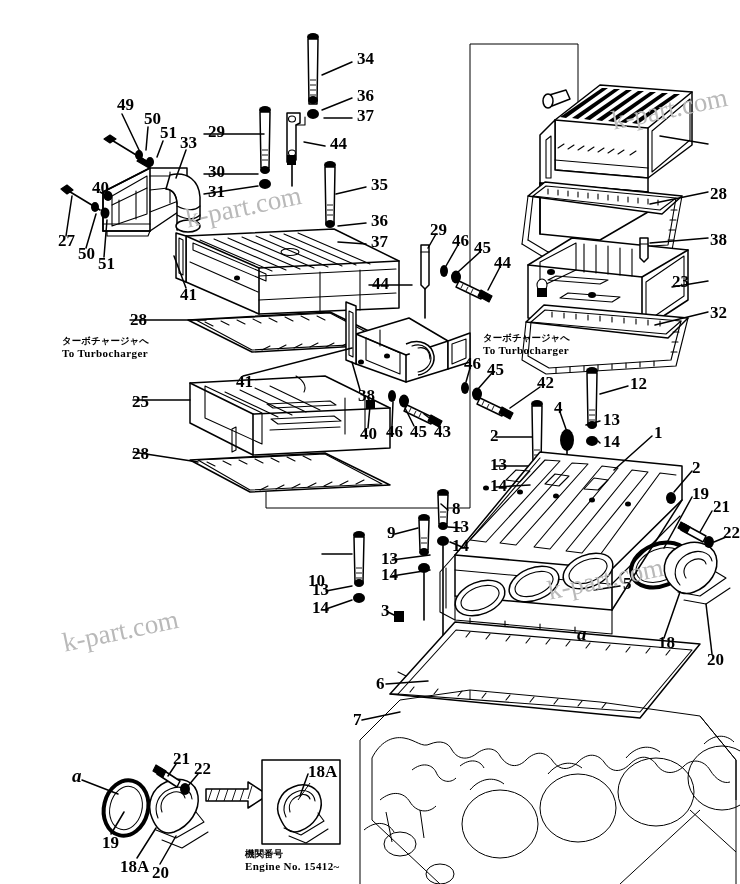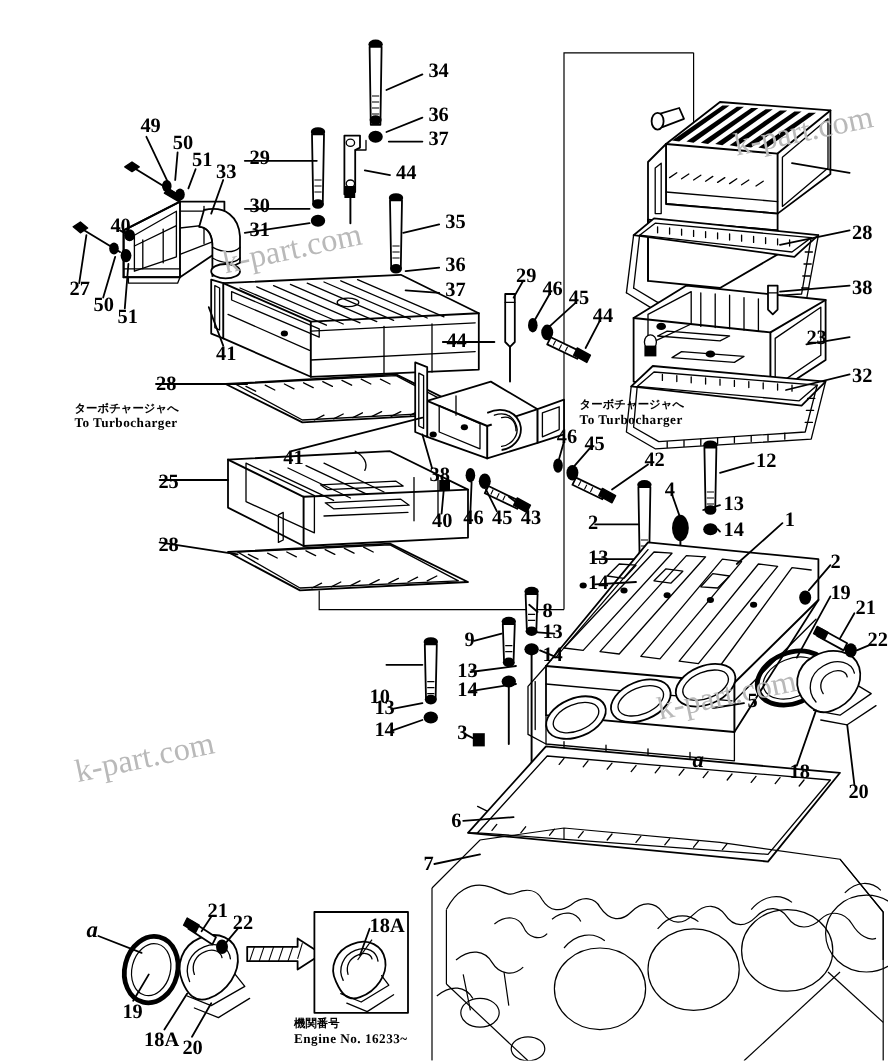--- a/index.html
+++ b/index.html
@@ -580,21 +580,21 @@
     <div class="jp" style="left:62px;top:335px;">
       <span>ターボチャージャへ</span><br>
       <span class="en">To  Turbocharger</span>
     </div>
     <div class="jp" style="left:483px;top:332px;">
       <span>ターボチャージャへ</span><br>
       <span class="en">To  Turbocharger</span>
     </div>
     <div class="jp" style="left:245px;top:848px;">
       <span>機関番号</span><br>
-      <span class="en">Engine  No.  16233~</span>
+      <span class="en">Engine  No.  15412~</span>
     </div>
   </div>
 
   <div>
     <div class="cal" style="left:357px;top:50px;">34</div>
     <div class="cal" style="left:357px;top:87px;">36</div>
     <div class="cal" style="left:357px;top:107px;">37</div>
     <div class="cal" style="left:117px;top:96px;">49</div>
     <div class="cal" style="left:144px;top:110px;">50</div>
     <div class="cal" style="left:160px;top:124px;">51</div>

